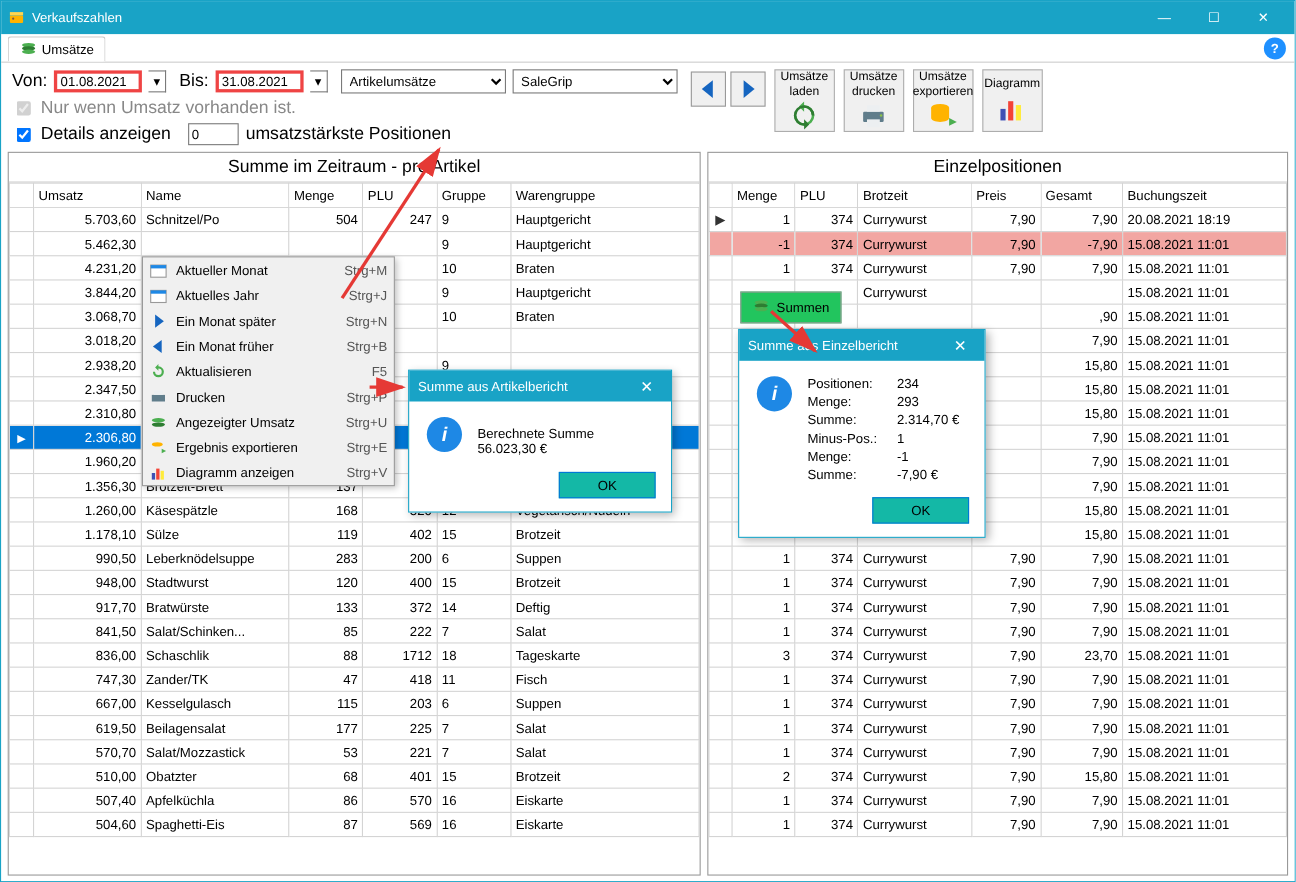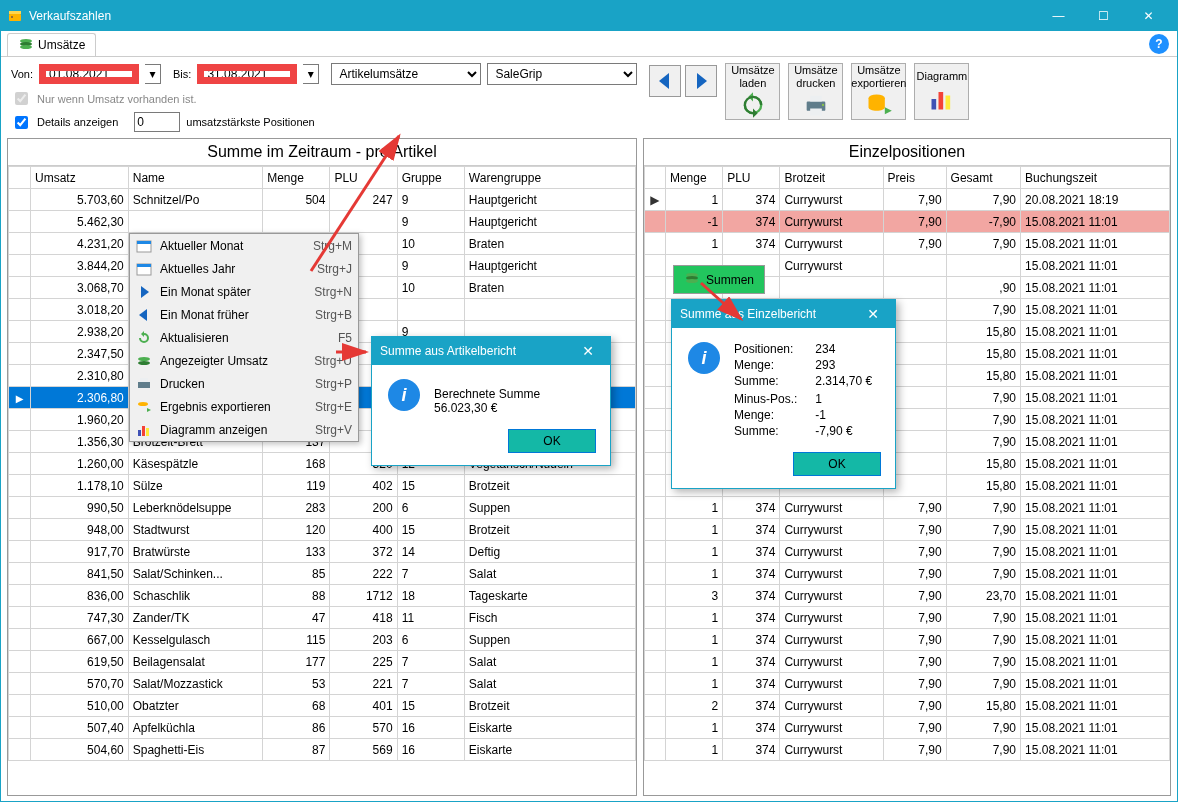--- a/index.html
+++ b/index.html
@@ -10,22 +10,22 @@
   .titlebar .title { flex:1; font-size:12px; }
   .tb-btn { width:45px; height:30px; display:flex; align-items:center; justify-content:center; color:#fff; }
 
   .tabbar { height:26px; border-bottom:1px solid #ccc; display:flex; align-items:flex-end; padding-left:6px; position:relative; }
   .tabbar .tab { border:1px solid #ccc; border-bottom:none; padding:3px 10px; background:#fff; display:flex; align-items:center; gap:4px; border-radius:3px 3px 0 0; height:23px;}
   .tabbar .help { position:absolute; right:8px; top:3px; width:20px; height:20px; border-radius:50%; background:#1e90ff; color:#fff; display:flex; align-items:center; justify-content:center; font-weight:bold; }
 
   .toolbar { padding:6px 10px; display:flex; align-items:flex-start; gap:8px; }
   .tl-left { display:flex; flex-direction:column; gap:4px; }
   .row { display:flex; align-items:center; gap:6px; }
-  label { font-size:11px; }
-  input[type=text].date { width:100px; height:20px; border:7px solid #ef4444; padding:0 3px; }
+  label { font-size:16px; }
+  input[type=text].date { width:80px; height:20px; border:3px solid #ef4444; padding:0 3px; }
   .dd-caret { width:16px; height:20px; border:1px solid #7a7a7a; border-left:none; display:flex; align-items:center; justify-content:center; background:#fff;}
   select { height:22px; border:1px solid #7a7a7a; background:#fff; padding:0 3px; }
   input[type=checkbox] { width:13px; height:13px; }
   input[type=number].spin { width:46px; height:20px; border:1px solid #7a7a7a; }
 
   .navbtn { width:32px; height:32px; border:1px solid #999; background:#f0f0f0; display:flex; align-items:center; justify-content:center; }
   .navbtn svg { width:20px; height:20px; }
 
   .bigbtn { width:55px; height:57px; border:1px solid #adadad; background:#f0f0f0; display:flex; flex-direction:column; align-items:center; justify-content:center; padding:2px; text-align:center; line-height:1.1; }
   .bigbtn .ico { width:28px; height:28px; margin-top:2px;}
@@ -741,36 +741,36 @@
           <svg width="16" height="16" viewBox="0 0 16 16">
             <path fill="#4caf50" d="M8 3V1L5 4l3 3V5a3 3 0 1 1-3 3H3a5 5 0 1 0 5-5z"></path>
           </svg>
         </span>
         <span class="lbl">Aktualisieren</span>
         <span class="sc">F5</span>
       </div>
       <div class="ctxitem">
         <span class="ico">
           <svg width="16" height="16">
+            <rect x="2" y="6" width="12" height="6" fill="#607d8b"></rect>
+            <rect x="4" y="2" width="8" height="4" fill="#eceff1"></rect>
+          </svg>
+        </span>
+        <span class="lbl">Drucken</span>
+        <span class="sc">Strg+P</span>
+      </div>
+      <div class="ctxitem">
+        <span class="ico">
+          <svg width="16" height="16">
             <ellipse cx="8" cy="6" rx="6" ry="2" fill="#4caf50"></ellipse>
             <ellipse cx="8" cy="10" rx="6" ry="2" fill="#2e7d32"></ellipse>
           </svg>
         </span>
         <span class="lbl">Angezeigter Umsatz</span>
         <span class="sc">Strg+U</span>
-      </div>
-      <div class="ctxitem">
-        <span class="ico">
-          <svg width="16" height="16">
-            <rect x="2" y="6" width="12" height="6" fill="#607d8b"></rect>
-            <rect x="4" y="2" width="8" height="4" fill="#eceff1"></rect>
-          </svg>
-        </span>
-        <span class="lbl">Drucken</span>
-        <span class="sc">Strg+P</span>
       </div>
       <div class="ctxitem">
         <span class="ico">
           <svg width="16" height="16">
             <ellipse cx="7" cy="5" rx="5" ry="2" fill="#ffb300"></ellipse>
             <polygon points="11,9 15,11 11,13" fill="#4caf50"></polygon>
           </svg>
         </span>
         <span class="lbl">Ergebnis exportieren</span>
         <span class="sc">Strg+E</span>

